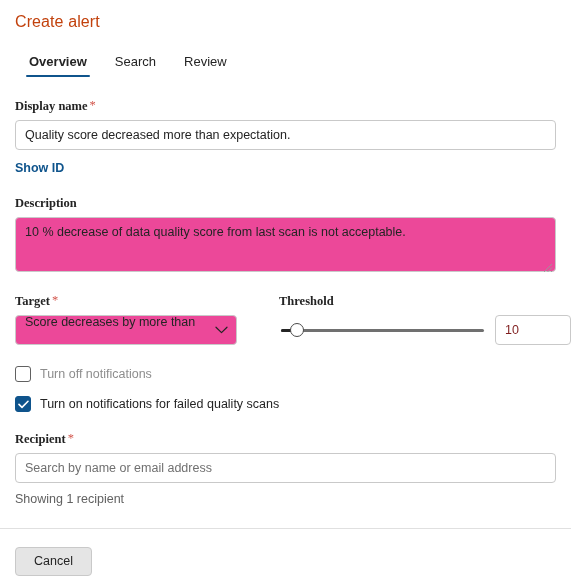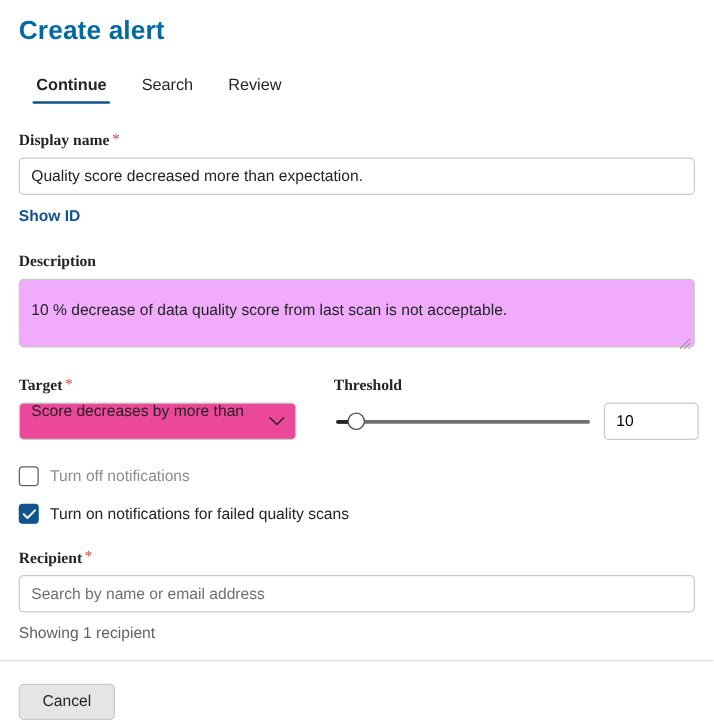--- a/index.html
+++ b/index.html
@@ -21,23 +21,23 @@
     display: flex;
     flex-direction: column;
   }
   .content {
     padding: 0 15px;
     flex: 1 1 auto;
   }
 
   
   .page-title {
-    font-size: 21px;
-    font-weight: bold;
-    color: #0369a1;
+    font-size: 16px;
+    font-weight: normal;
+    color: #c2410c;
     margin: 13px 0 0 0;
     letter-spacing: 0.1px;
   }
 
   
   .tabs {
     display: flex;
     align-items: flex-end;
     margin-top: 19px;
     height: 27px;
@@ -110,25 +110,25 @@
     cursor: pointer;
     display: inline-block;
   }
 
   .textarea {
     box-sizing: border-box;
     width: 100%;
     height: 55px;
     border: 1px solid #c9c9c9;
     border-radius: 4px;
-    background: #f0abfc;
+    background: #ec4899;
     font-family: "Liberation Sans", sans-serif;
     font-size: 12.5px;
     color: #242424;
-    padding: 16px 9px;
+    padding: 6px 9px;
     outline: none;
     resize: none;
     line-height: 16px;
   }
   .ta-wrap {
     position: relative;
   }
   .ta-grip {
     position: absolute;
     right: 3px;
@@ -142,21 +142,21 @@
   .row {
     display: flex;
     align-items: flex-start;
   }
   .col-target {
     width: 222px;
     flex: 0 0 222px;
   }
   .col-threshold {
     flex: 1 1 auto;
-    margin-left: 30px;
+    margin-left: 42px;
   }
   .select-wrap {
     position: relative;
     width: 222px;
     height: 30px;
   }
   .select-box {
     box-sizing: border-box;
     width: 100%;
     height: 30px;
@@ -225,21 +225,21 @@
   .num-input {
     box-sizing: border-box;
     width: 76px;
     height: 30px;
     margin-left: 9px;
     border: 1px solid #c9c9c9;
     border-radius: 4px;
     background: #fff;
     font-family: "Liberation Sans", sans-serif;
     font-size: 12.5px;
-    color: #000000;
+    color: #7f1d1d;
     padding: 0 9px;
     outline: none;
   }
 
   
   .check-row {
     display: flex;
     align-items: center;
     gap: 9px;
     cursor: pointer;
@@ -321,21 +321,21 @@
 <body>
 
 <div class="panel">
 
   <div class="content">
 
     <div class="page-title">Create alert</div>
 
     <div class="tabs">
       <div class="tab active">
-        <span>Continue</span>
+        <span>Overview</span>
       </div>
       <div class="tab">
         <span>Search</span>
       </div>
       <div class="tab">
         <span>Review</span>
       </div>
     </div>
 
     <div class="mt-21">

